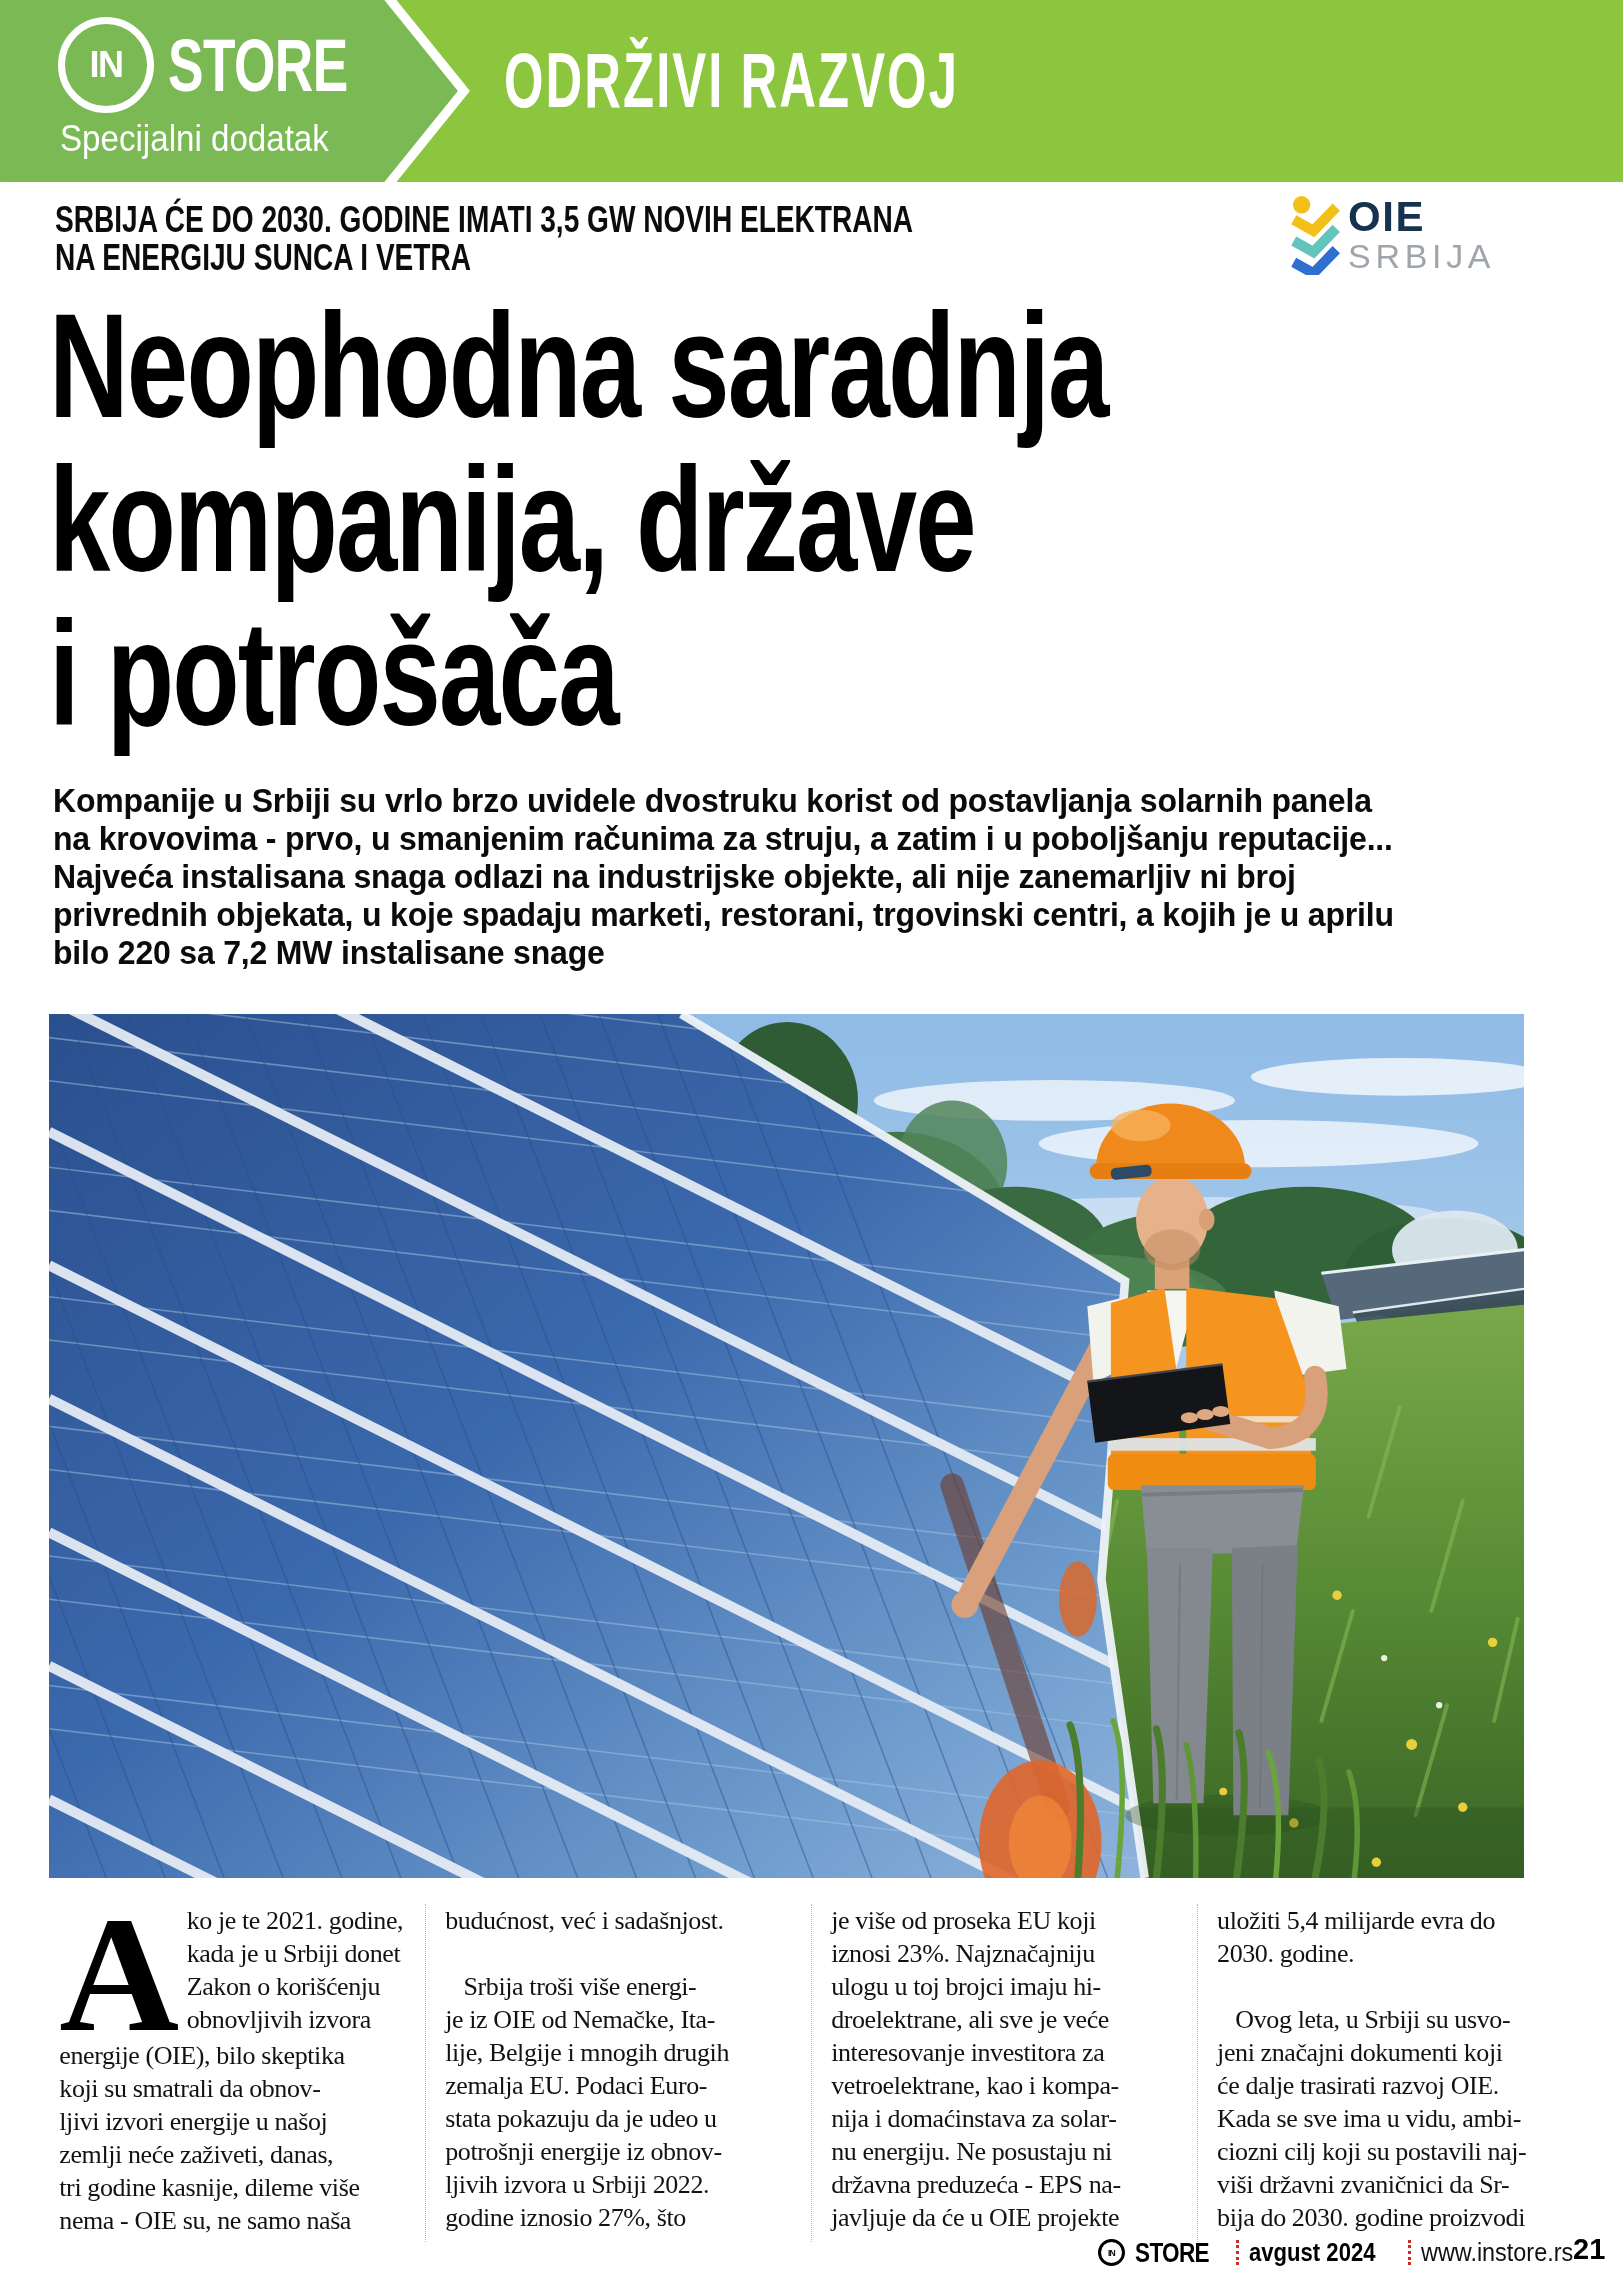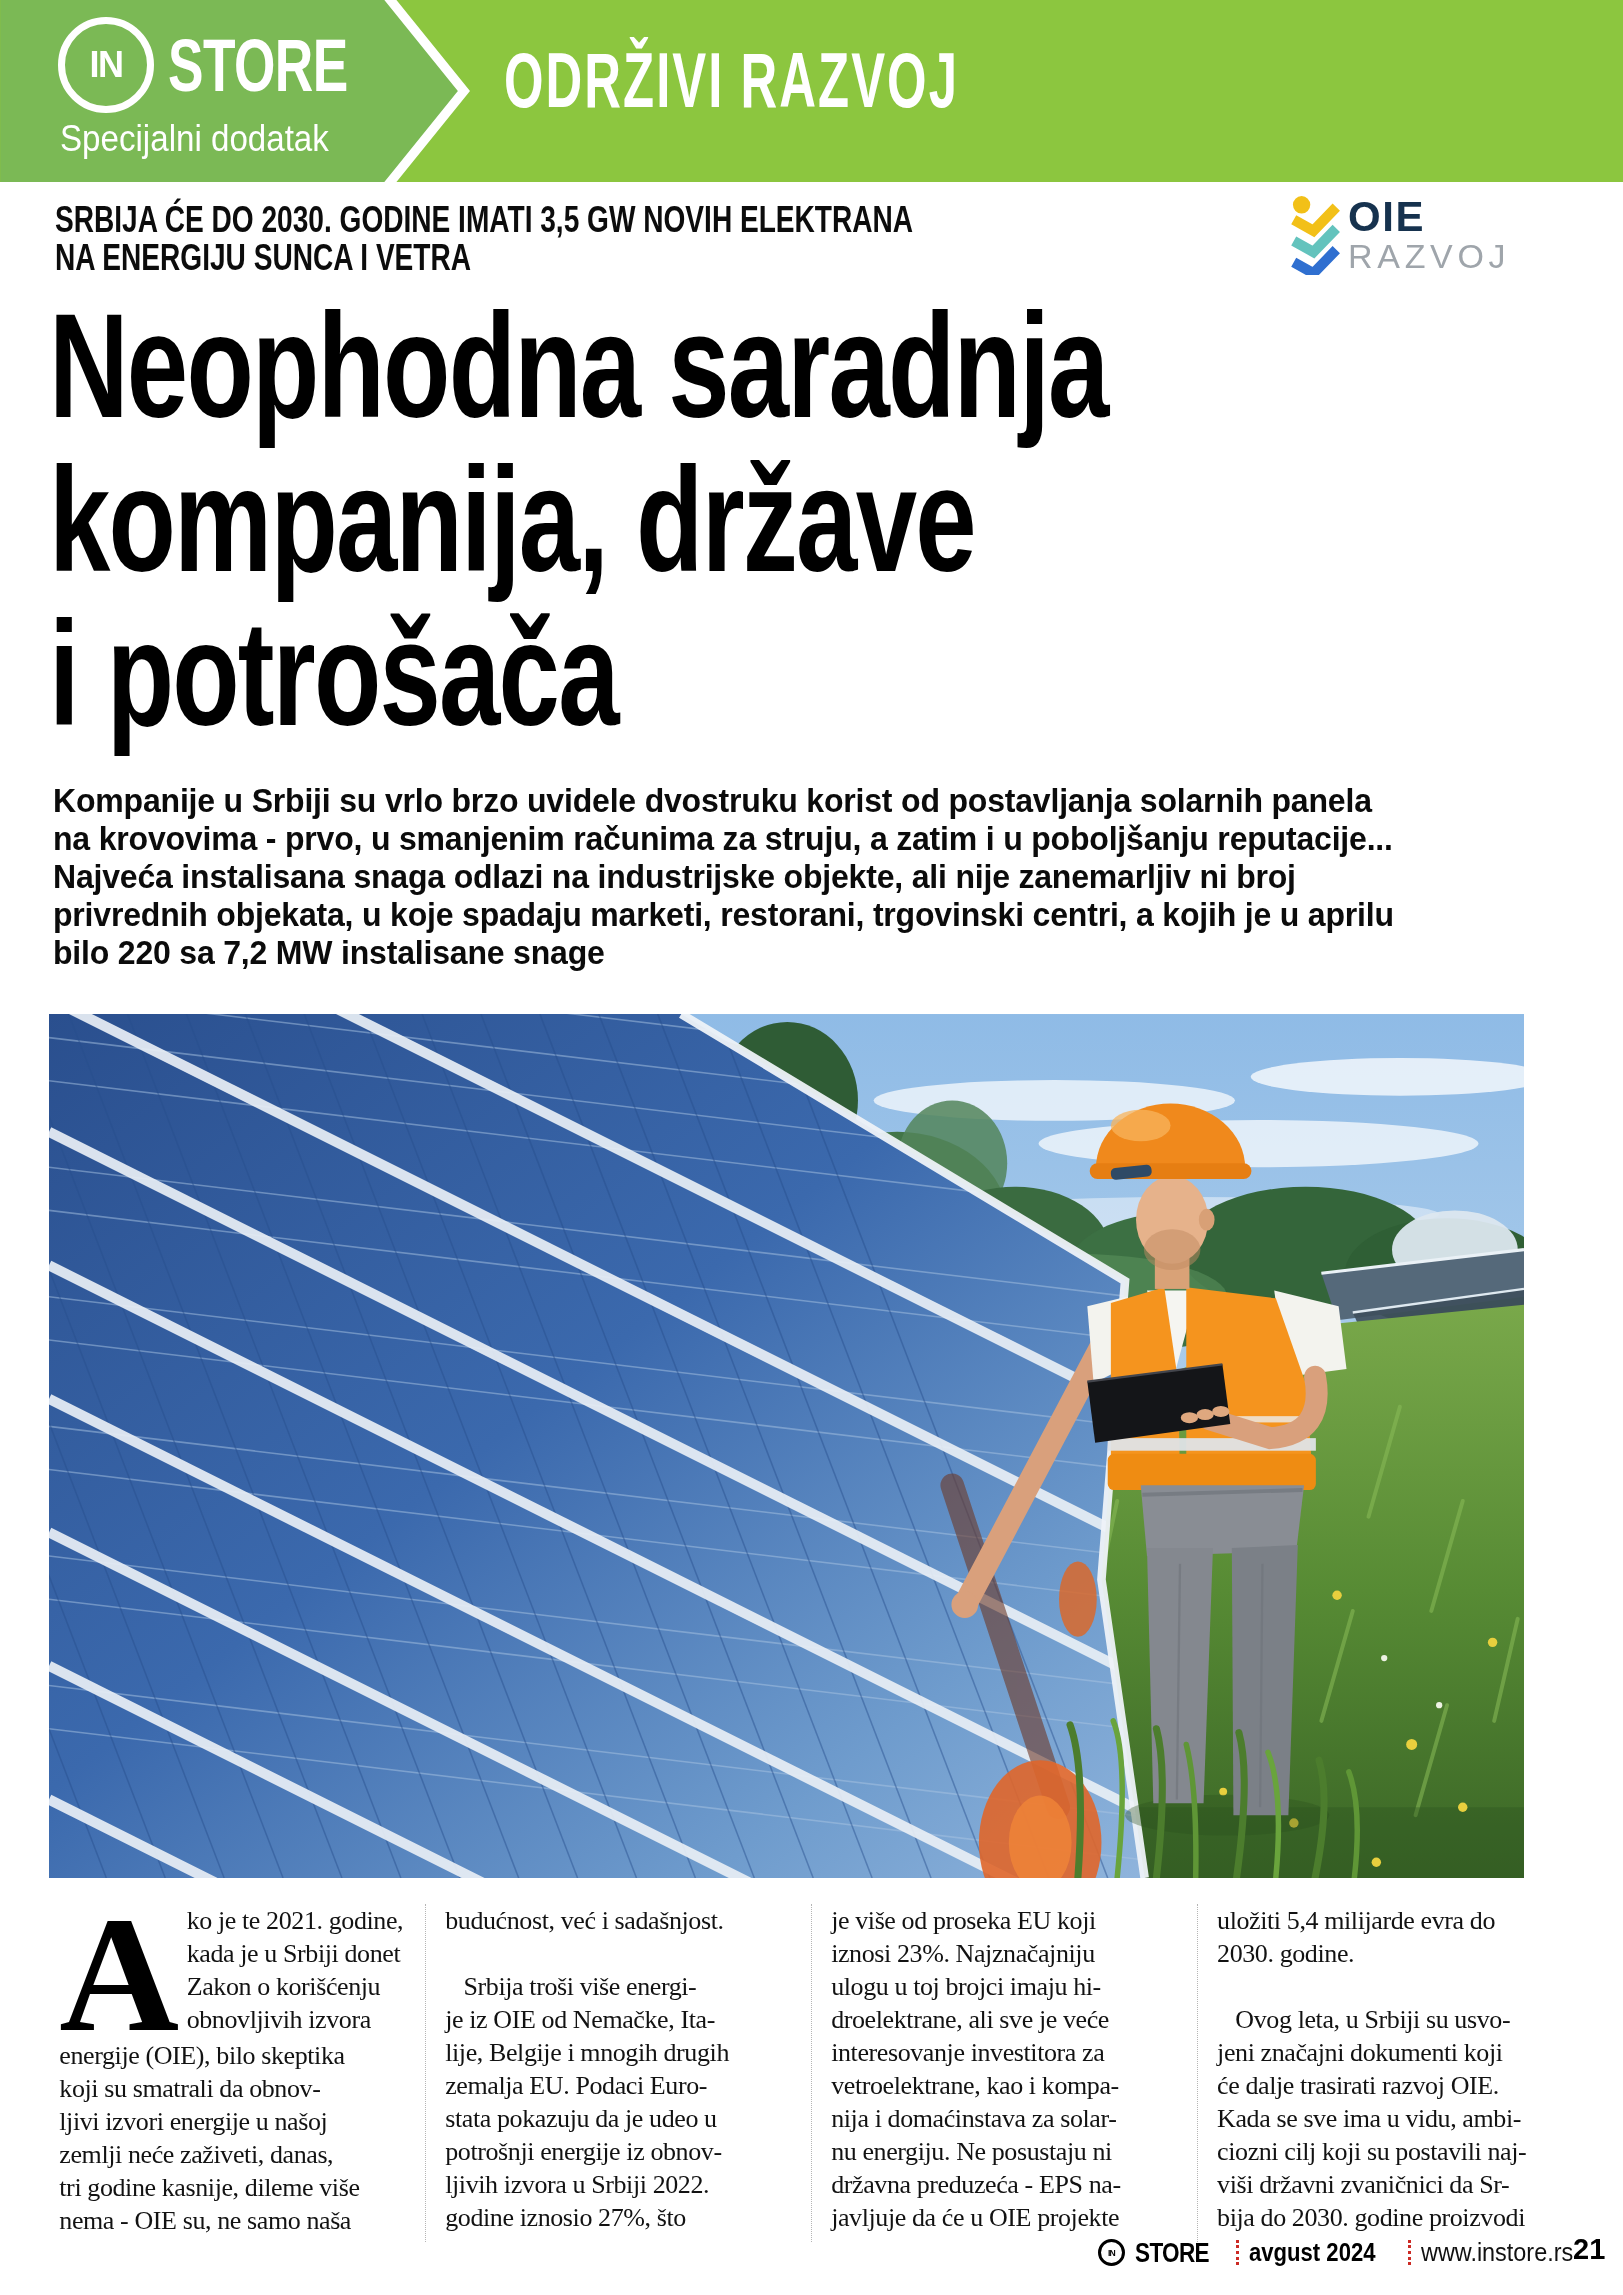--- a/index.html
+++ b/index.html
@@ -78,21 +78,21 @@
 
   <div class="oie">
     <svg width="52" height="79" viewBox="0 0 66 100">
       <circle cx="16" cy="11" r="11" fill="#f2c018"></circle>
       <polyline points="6,30 31,44 60,14" fill="none" stroke="#f2c018" stroke-width="13"></polyline>
       <polyline points="6,57 31,71 60,41" fill="none" stroke="#63c3bd" stroke-width="13"></polyline>
       <polyline points="6,84 31,98 60,68" fill="none" stroke="#2f6fd0" stroke-width="13"></polyline>
     </svg>
     <div class="oie-text">
       <span class="oie-line1">OIE</span>
-      <span class="oie-line2">RAZVOJ</span>
+      <span class="oie-line2">SRBIJA</span>
     </div>
   </div>
 
   <h1 class="headline">Neophodna saradnja
 kompanija, države
 i potrošača</h1>
 
   <div class="lead">Kompanije u Srbiji su vrlo brzo uvidele dvostruku korist od postavljanja solarnih panela
 na krovovima - prvo, u smanjenim računima za struju, a zatim i u poboljšanju reputacije...
 Najveća instalisana snaga odlazi na industrijske objekte, ali nije zanemarljiv ni broj

